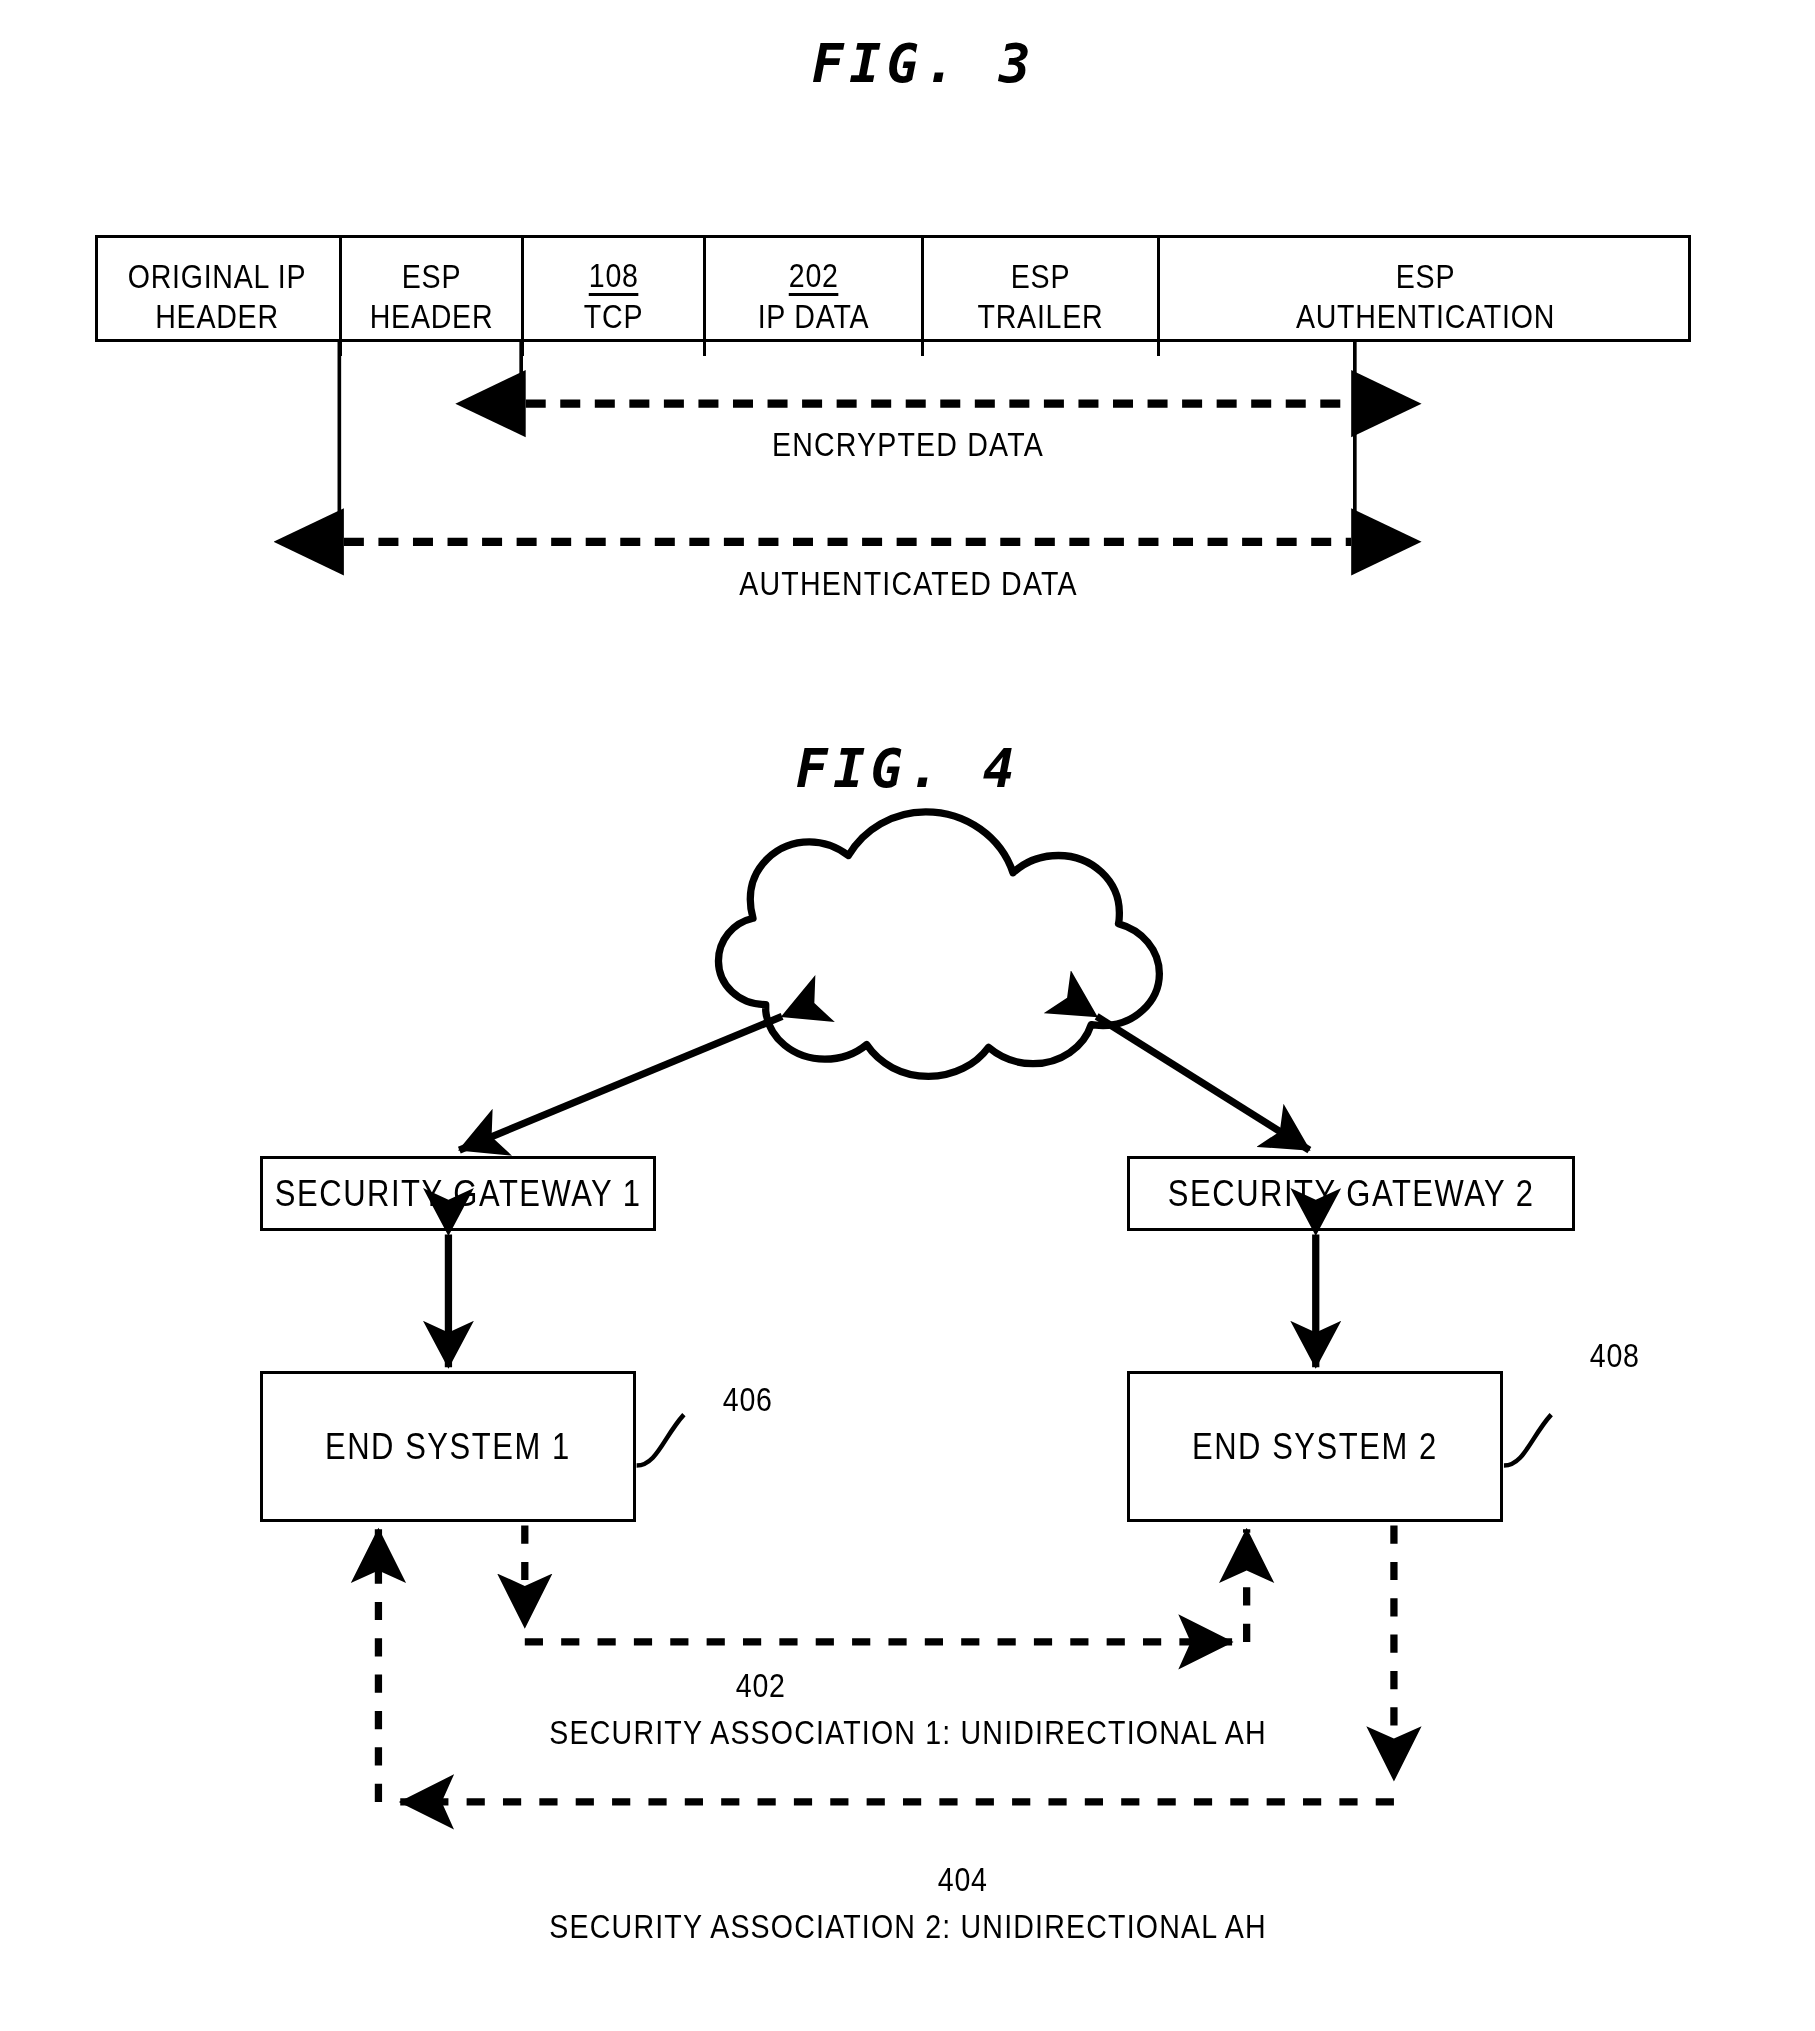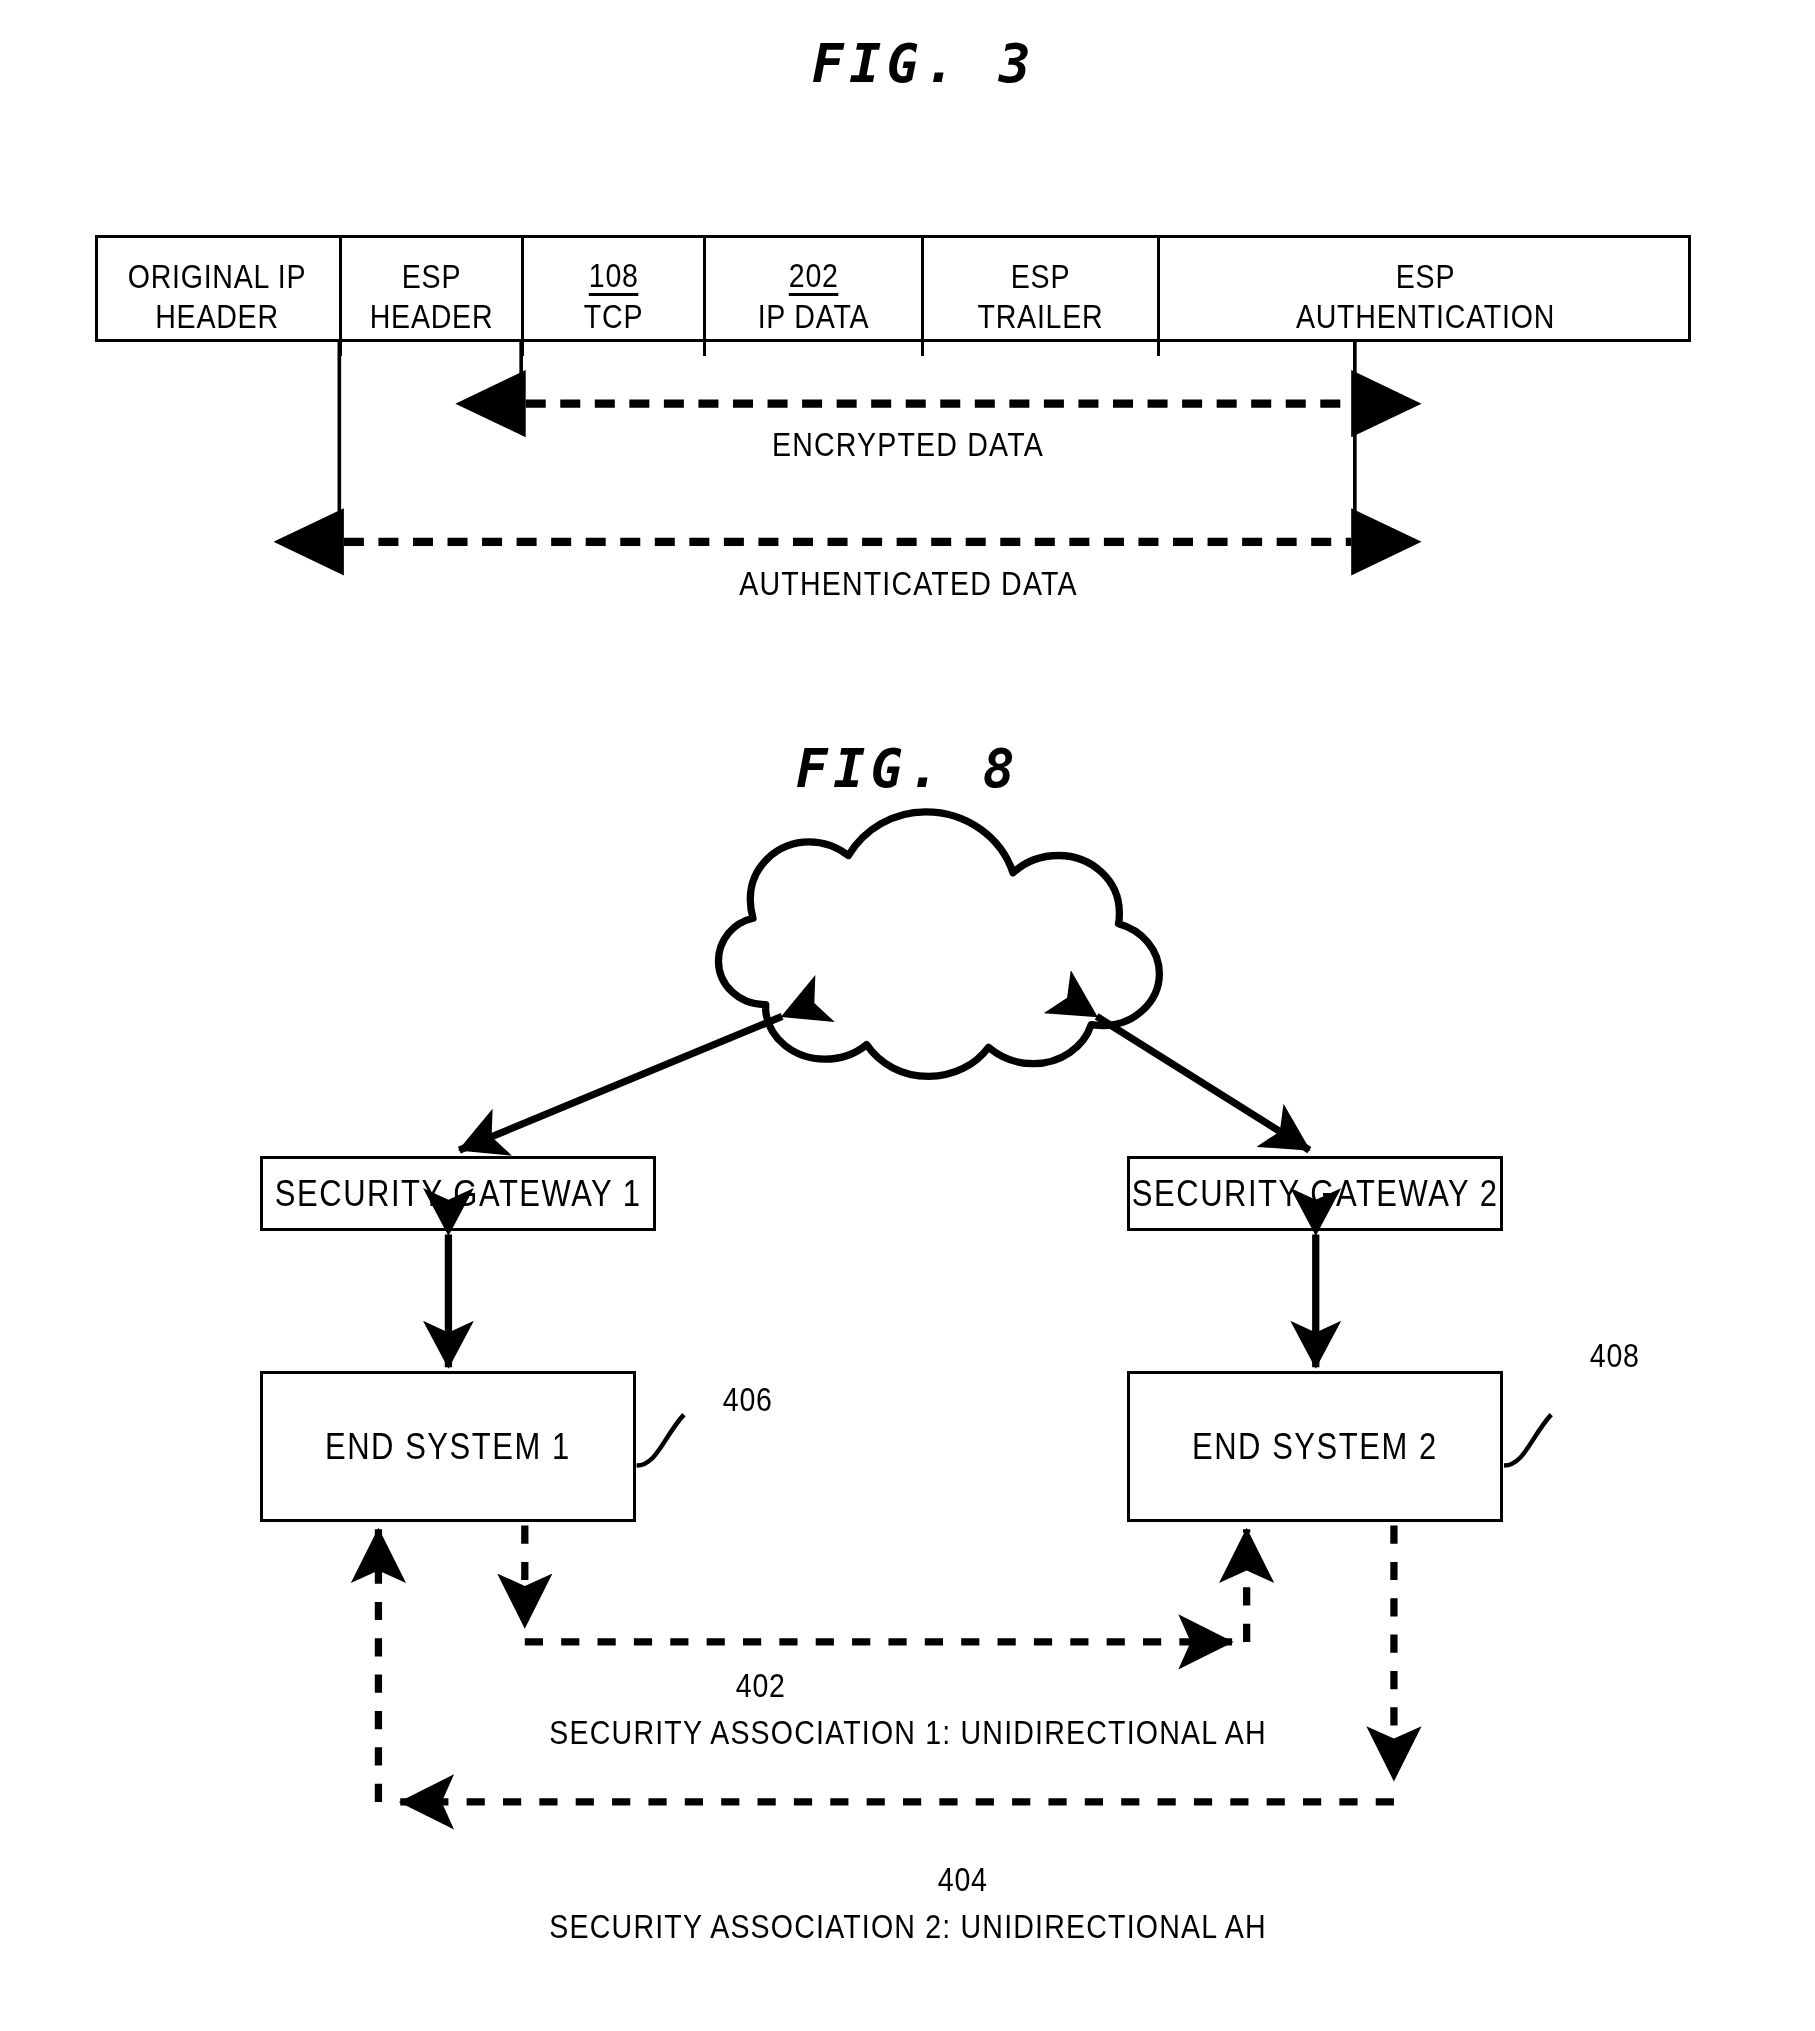--- a/index.html
+++ b/index.html
@@ -161,31 +161,31 @@
   </div>
 
   <div class="lbl" style="left:0;top:425px;width:1816px;transform:none;">
     <span style="display:inline-block;transform:scaleX(0.84);">ENCRYPTED DATA</span>
   </div>
 
   <div class="lbl" style="left:0;top:564px;width:1816px;transform:none;">
     <span style="display:inline-block;transform:scaleX(0.84);">AUTHENTICATED DATA</span>
   </div>
 
-  <div class="fig-title" style="left:0;top:738px;width:1816px;">FIG. 8</div>
+  <div class="fig-title" style="left:0;top:738px;width:1816px;">FIG. 4</div>
 
   <div class="cloud-text" style="left:0;top:927px;width:1816px;text-align:center;">
     <span>INTERNET</span>
   </div>
 
   <div class="nodebox" style="left:260px;top:1156px;width:396px;height:75px;">
     <span>SECURITY GATEWAY 1</span>
   </div>
 
-  <div class="nodebox" style="left:1127px;top:1156px;width:376px;height:75px;">
+  <div class="nodebox" style="left:1127px;top:1156px;width:448px;height:75px;">
     <span>SECURITY GATEWAY 2</span>
   </div>
 
   <div class="nodebox" style="left:260px;top:1371px;width:376px;height:151px;">
     <span>END SYSTEM 1</span>
   </div>
 
   <div class="nodebox" style="left:1127px;top:1371px;width:376px;height:151px;">
     <span>END SYSTEM 2</span>
   </div>

